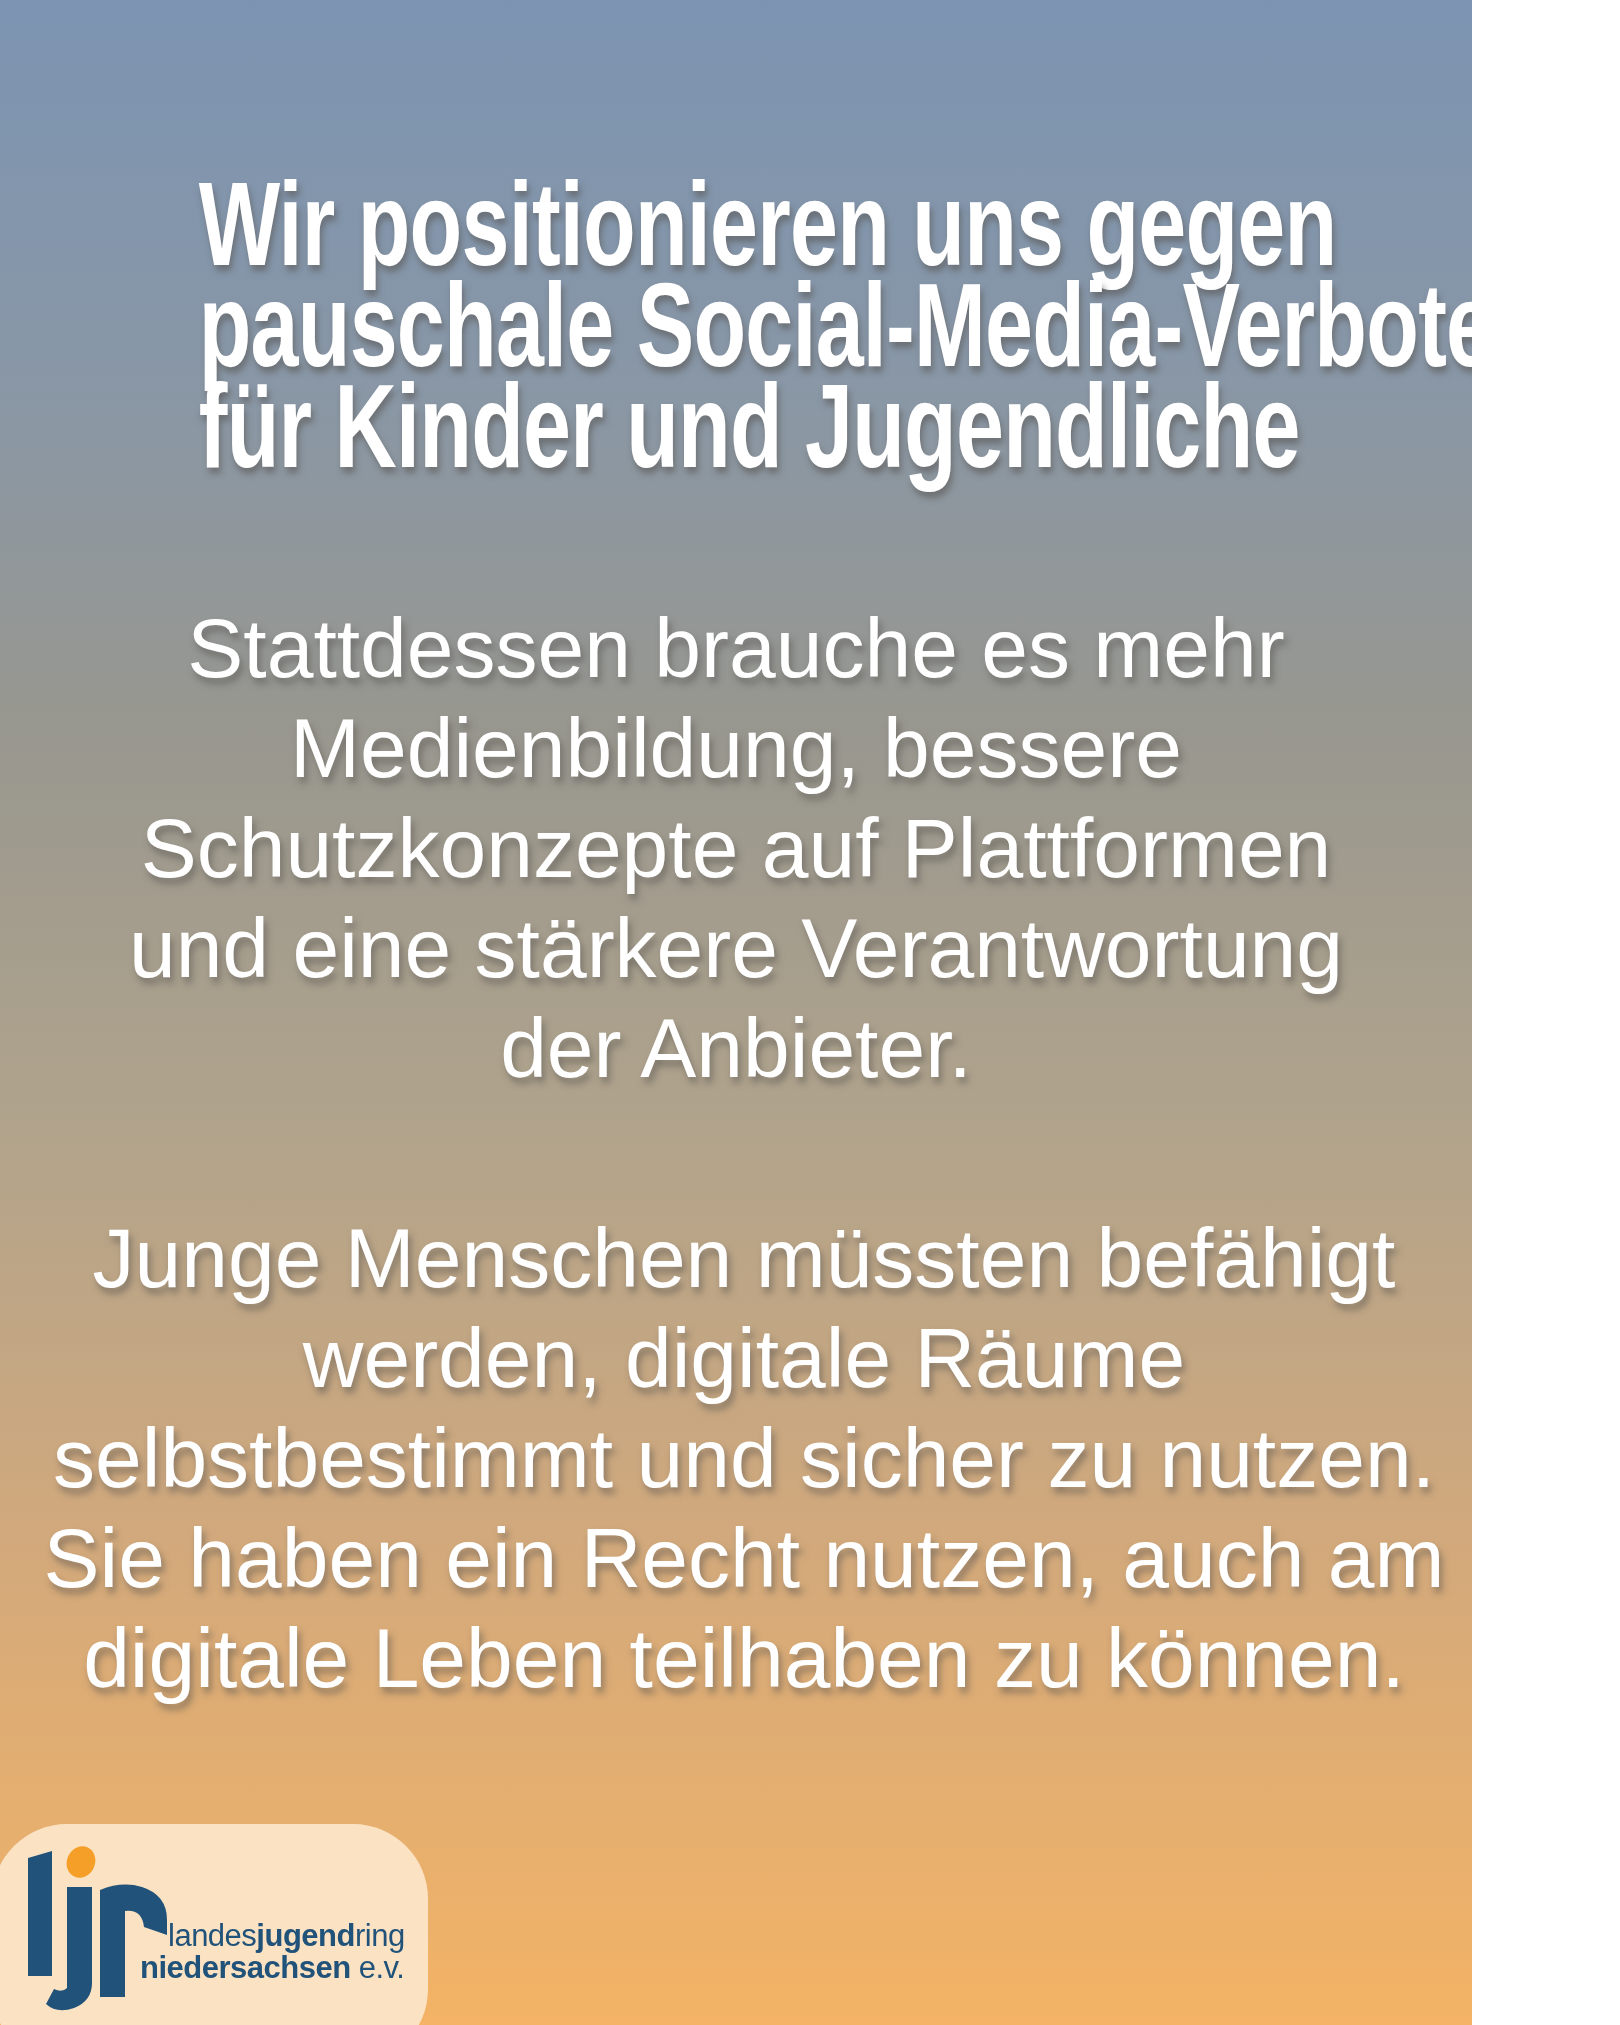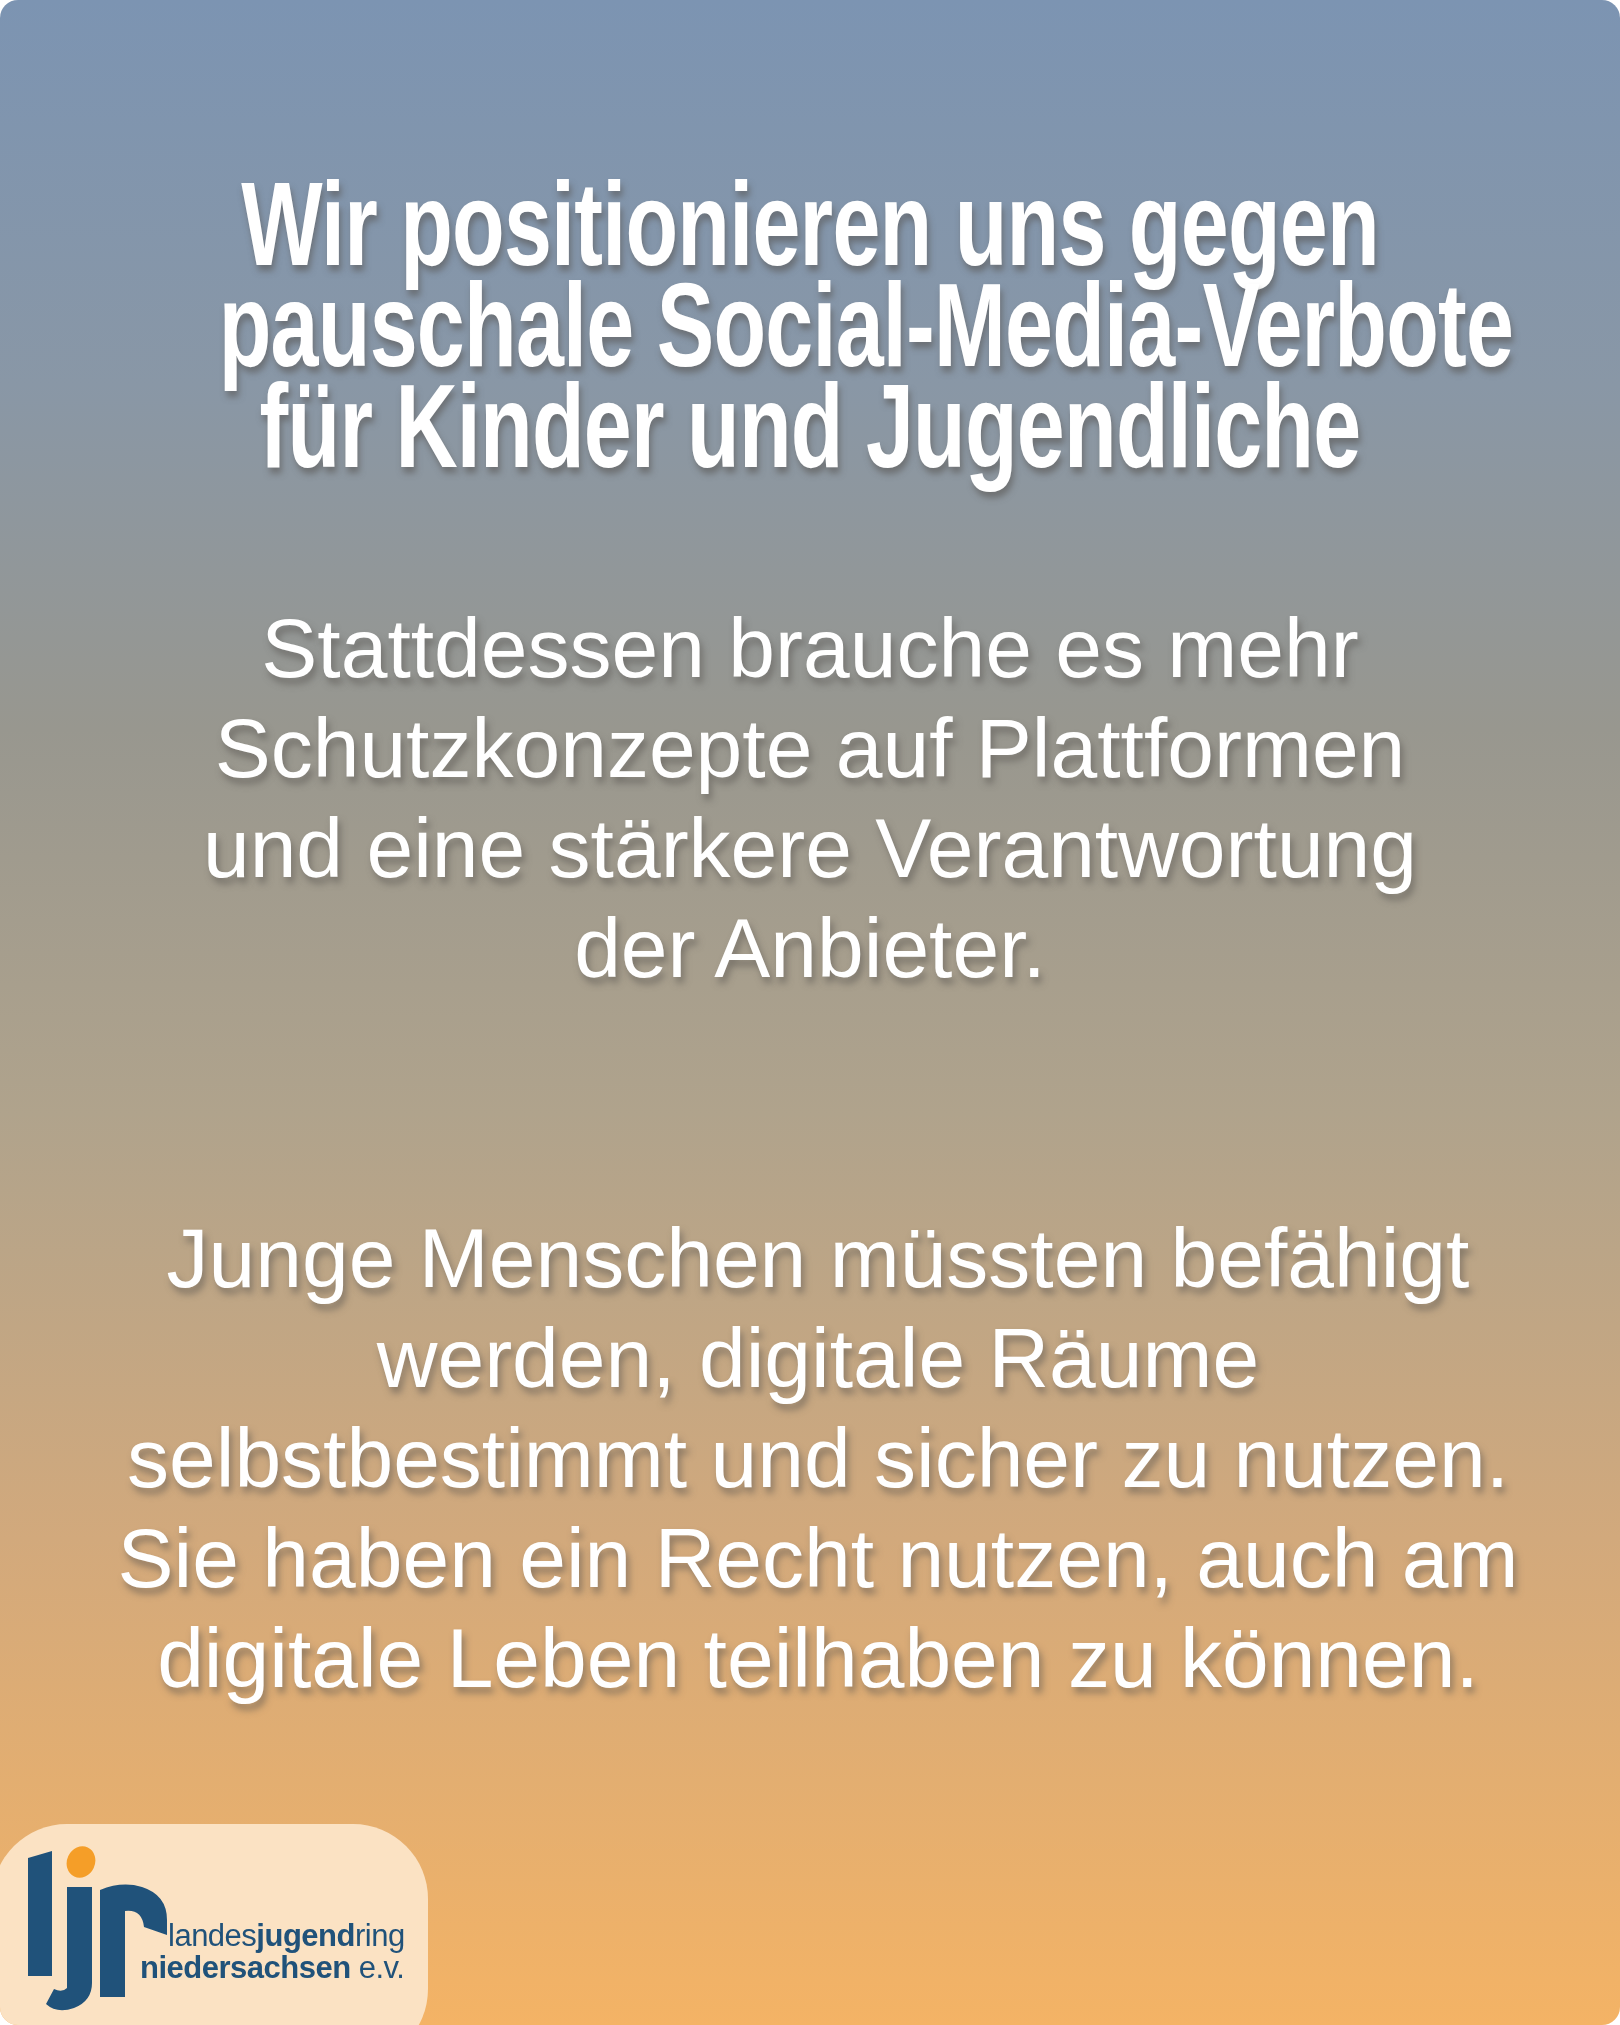--- a/index.html
+++ b/index.html
@@ -3,30 +3,29 @@
 <meta charset="utf-8">
 <style>
   html, body { margin: 0; padding: 0; }
   body {
     width: 1620px; height: 2025px;
     font-family: "Liberation Sans", sans-serif;
     overflow: hidden;
   }
   .canvas {
     position: relative;
-    width: 1620px; height: 2025px;
+    width: 1472px; height: 2025px;
     overflow: hidden;
     background: linear-gradient(180deg,
       var(--gradient-top, #7c94b2) 0%,
       var(--gradient-mid1, #8997a6) 19%,
       var(--gradient-mid2, #98978f) 36%,
       var(--gradient-mid3, #b0a38c) 55%,
       var(--gradient-mid4, #d2a97c) 76%,
       var(--gradient-bottom, #f4b365) 100%);
-    border-radius: 18px;
   }
   .txt {
     position: absolute;
     left: 0; right: 0;
     text-align: center;
     color: var(--text-color, #ffffff);
     text-shadow: 3px 6px 7px rgba(85, 82, 78, 0.55);
     white-space: nowrap;
   }
   .headline {
@@ -74,20 +73,21 @@
 <div class="canvas">
 
   <div class="txt headline">
     <div>Wir positionieren uns gegen</div>
     <div>pauschale Social-Media-Verbote</div>
     <div>für Kinder und Jugendliche</div>
   </div>
 
   <div class="txt para para1">
     <div>Stattdessen brauche es mehr</div>
+    <div>Medienbildung, bessere</div>
     <div>Schutzkonzepte auf Plattformen</div>
     <div>und eine stärkere Verantwortung</div>
     <div>der Anbieter.</div>
   </div>
 
   <div class="txt para para2">
     <div>Junge Menschen müssten befähigt</div>
     <div>werden, digitale Räume</div>
     <div>selbstbestimmt und sicher zu nutzen.</div>
     <div>Sie haben ein Recht nutzen, auch am</div>

